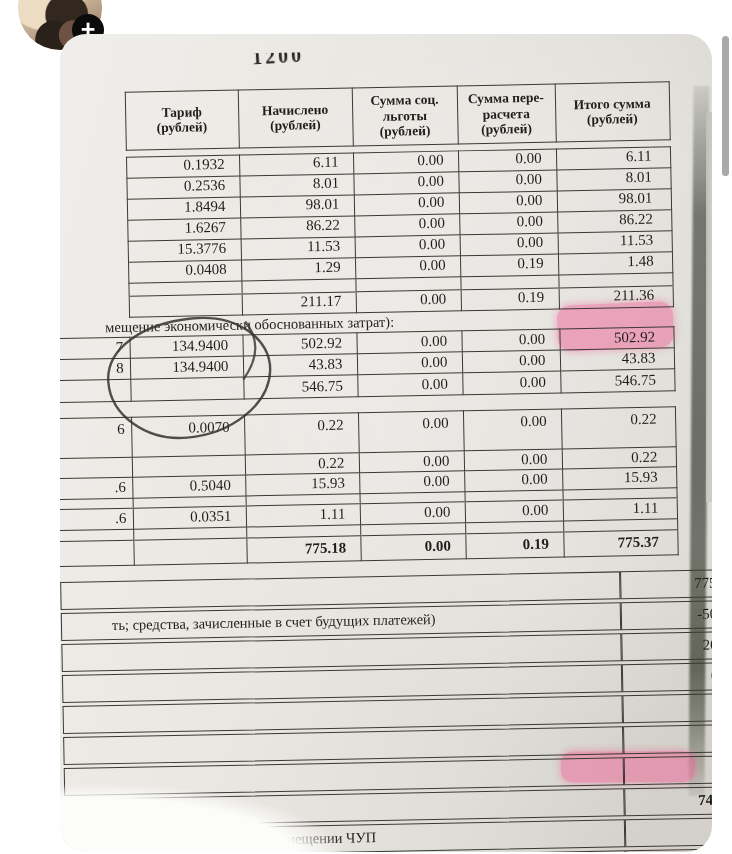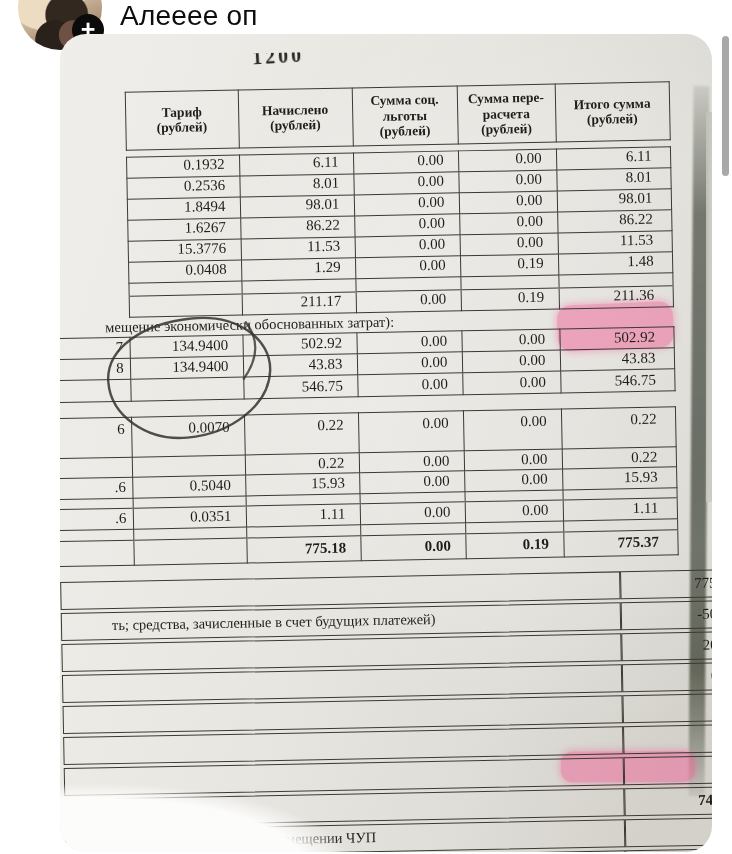--- a/index.html
+++ b/index.html
@@ -71,21 +71,20 @@
     filter:blur(1.8px);}
   .main,.wide{z-index:1;}
 </style>
 </head>
 <body>
 
 <div class="page">
 
   <div class="avatar"></div>
   <div class="badge">+</div>
-  <div class="post-title">Алееее оп</div>
 
   <div class="card">
     <div class="strip-dark"></div>
     <div class="strip-light"></div>
     <div class="sheen"></div>
 
     <div class="sheet">
       <div class="cutoff">
         <span>1200</span>
       </div>

